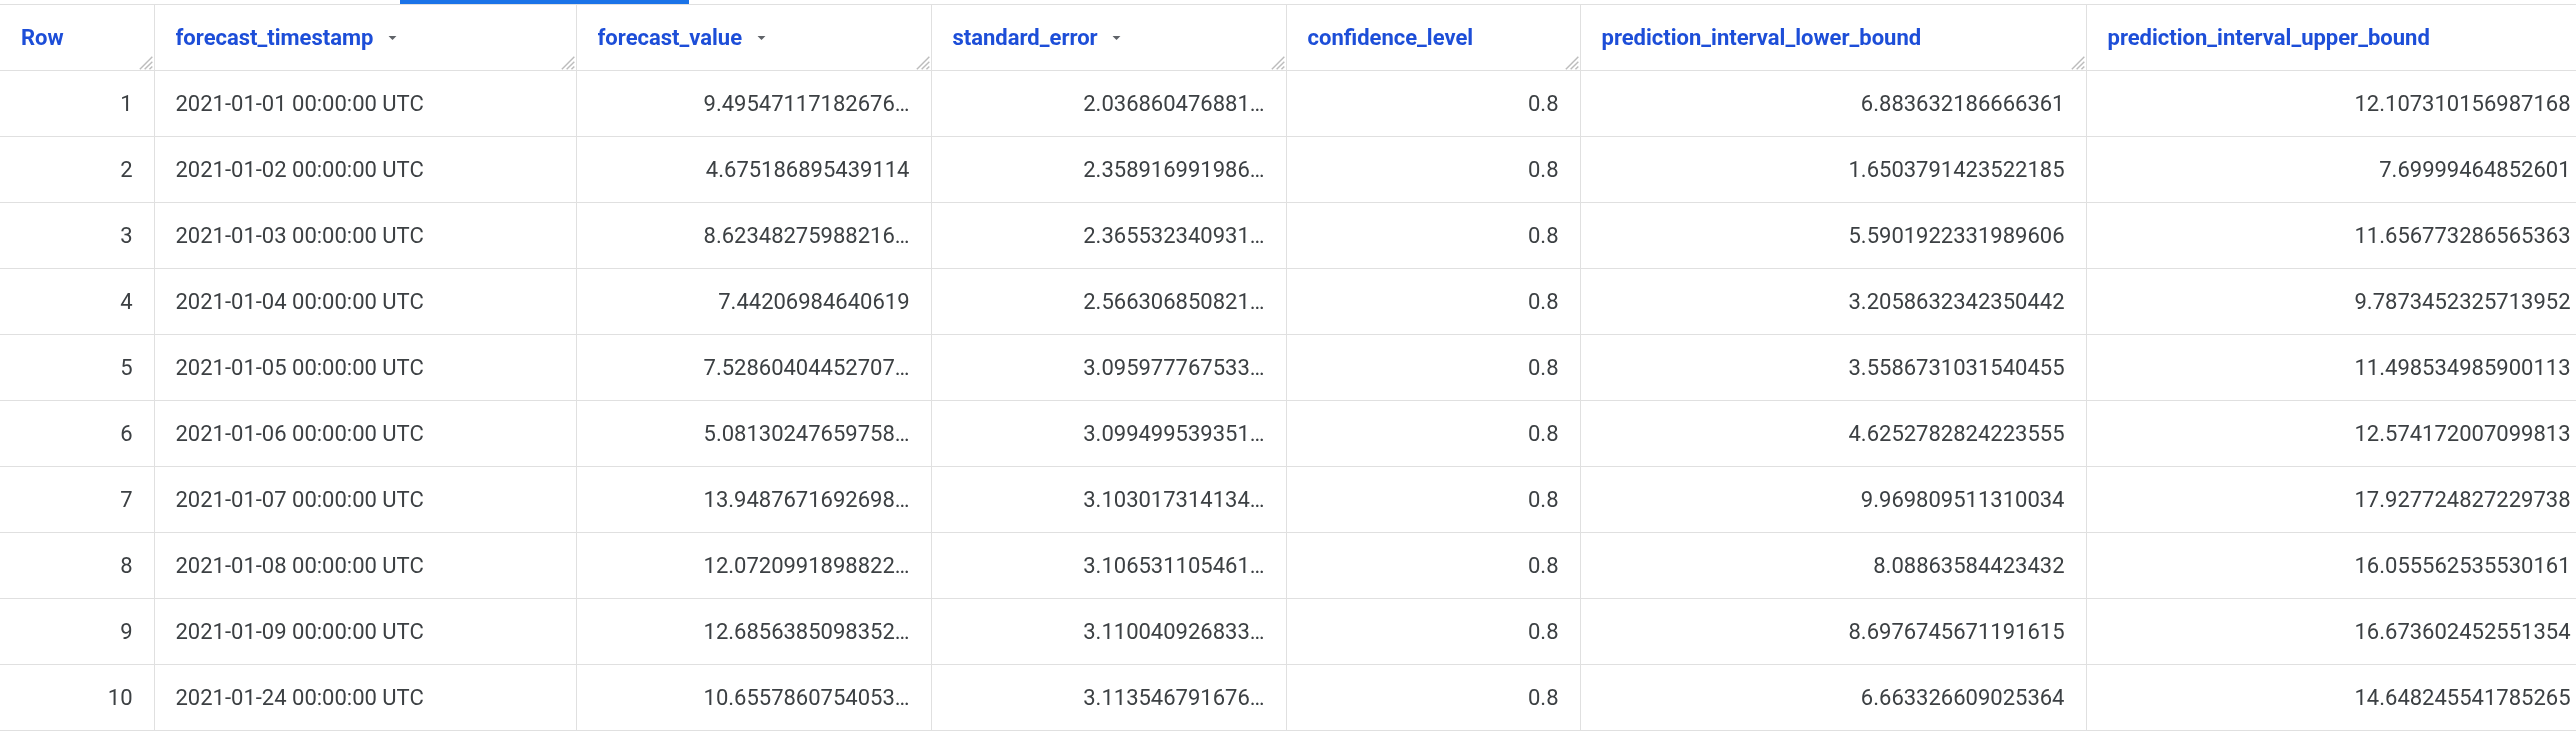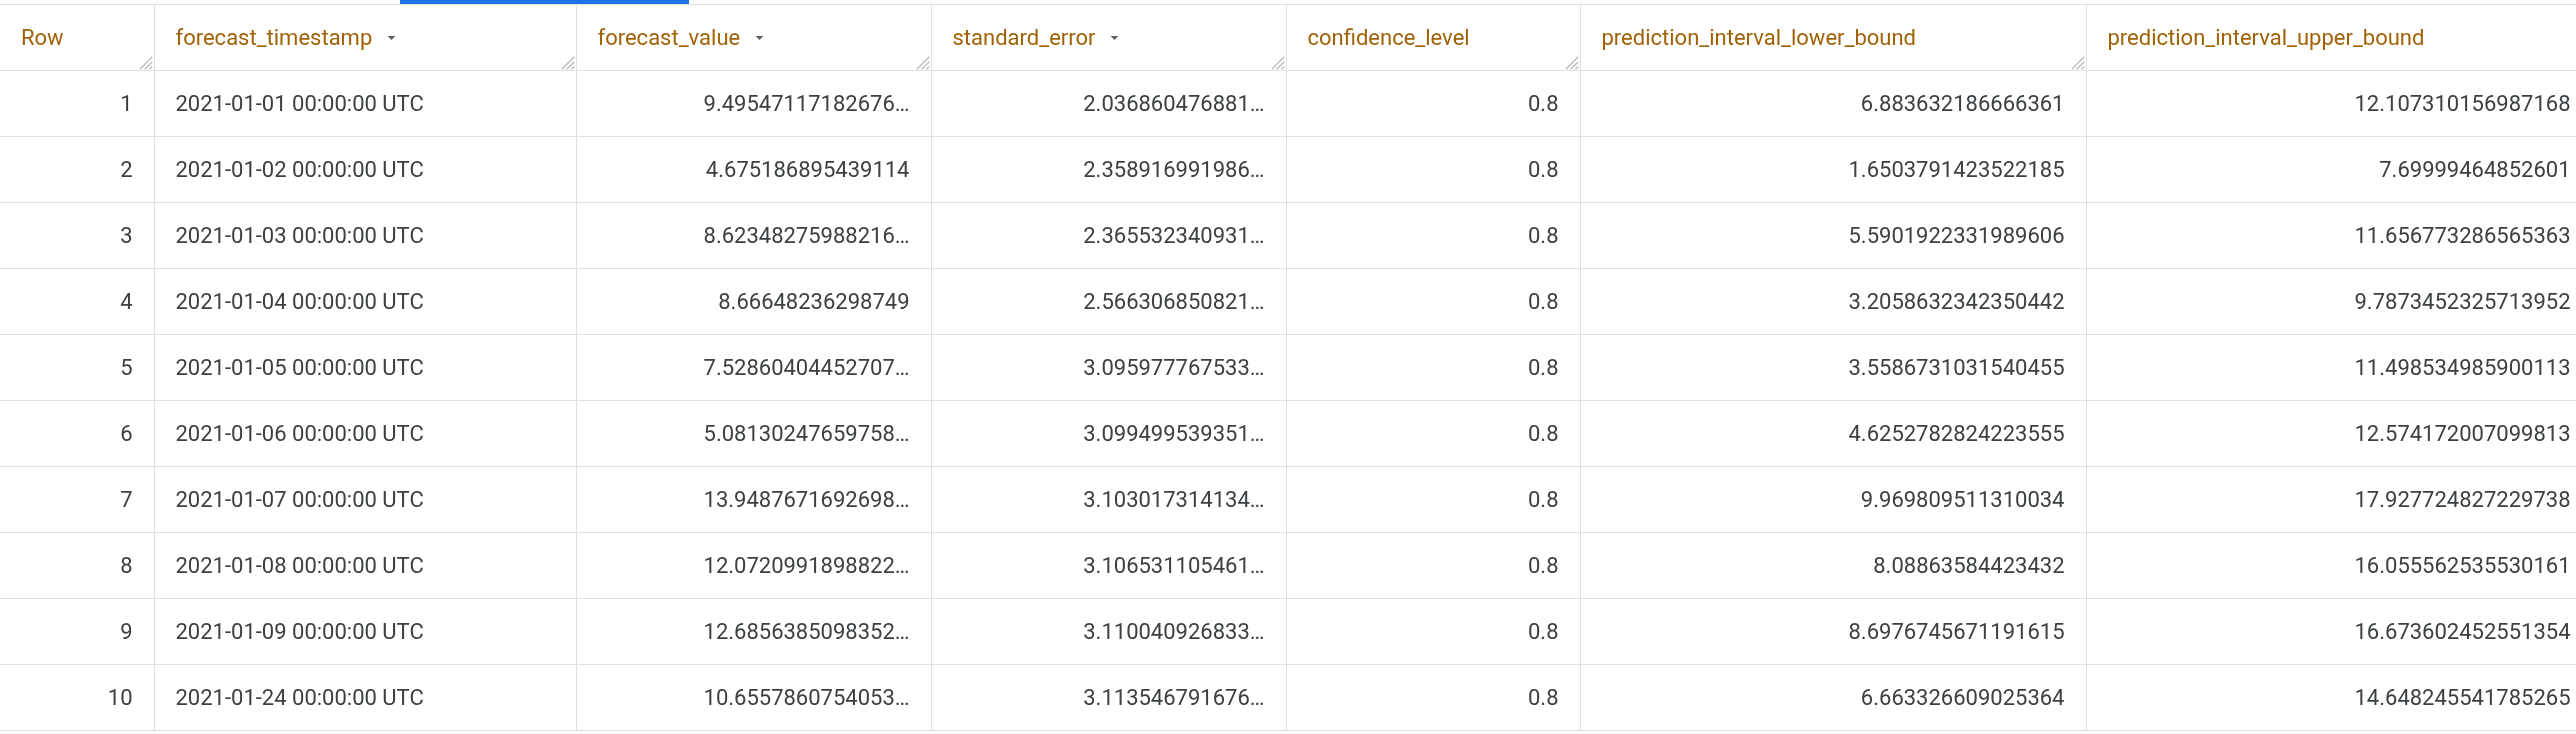--- a/index.html
+++ b/index.html
@@ -23,22 +23,22 @@
       vertical-align: middle;
       border-bottom: 1px solid #e0e0e0;
       border-right: 1px solid #e0e0e0;
       height: 66px;
       padding: 0 21px;
       white-space: nowrap;
       overflow: hidden;
       position: relative;
     }
     .th {
-      color: #a16207;
-      font-weight: 400;
+      color: #1d4ed8;
+      font-weight: 700;
       background: #fff;
       text-align: left;
       border-top: 1px solid #e0e0e0;
     }
     .th .hdr-inner {
       display: flex;
       align-items: center;
       gap: 9.6px;
       overflow: hidden;
     }
@@ -186,21 +186,21 @@
         <div class="td col-ts txt">2021-01-03 00:00:00 UTC</div>
         <div class="td col-fv num">8.62348275988216…</div>
         <div class="td col-se num">2.365532340931…</div>
         <div class="td col-cl num">0.8</div>
         <div class="td col-lo num">5.5901922331989606</div>
         <div class="td col-hi num">11.656773286565363</div>
       </div>
       <div class="tr">
         <div class="td col-row num">4</div>
         <div class="td col-ts txt">2021-01-04 00:00:00 UTC</div>
-        <div class="td col-fv num">8.66648236298749</div>
+        <div class="td col-fv num">7.44206984640619</div>
         <div class="td col-se num">2.566306850821…</div>
         <div class="td col-cl num">0.8</div>
         <div class="td col-lo num">3.2058632342350442</div>
         <div class="td col-hi num">9.7873452325713952</div>
       </div>
       <div class="tr">
         <div class="td col-row num">5</div>
         <div class="td col-ts txt">2021-01-05 00:00:00 UTC</div>
         <div class="td col-fv num">7.52860404452707…</div>
         <div class="td col-se num">3.095977767533…</div>

